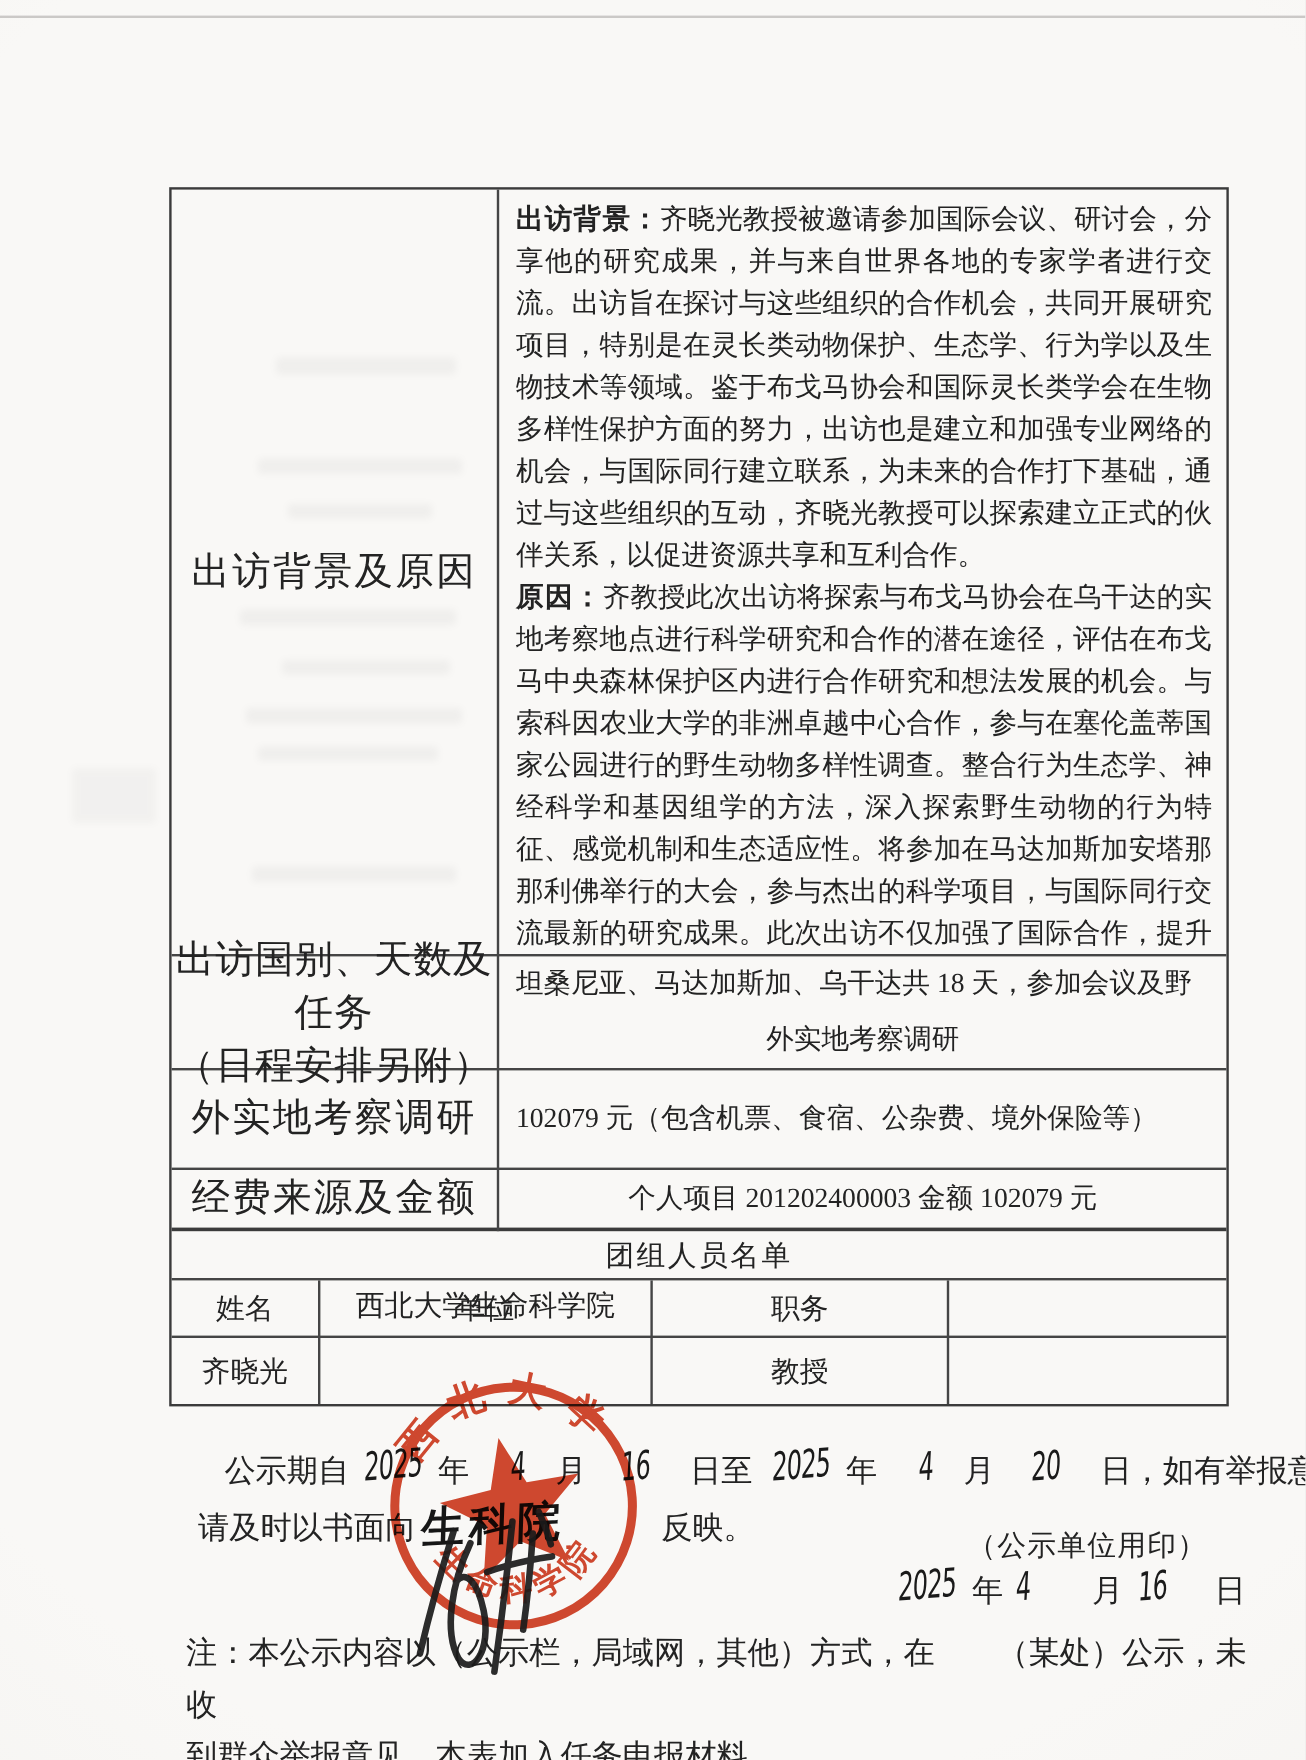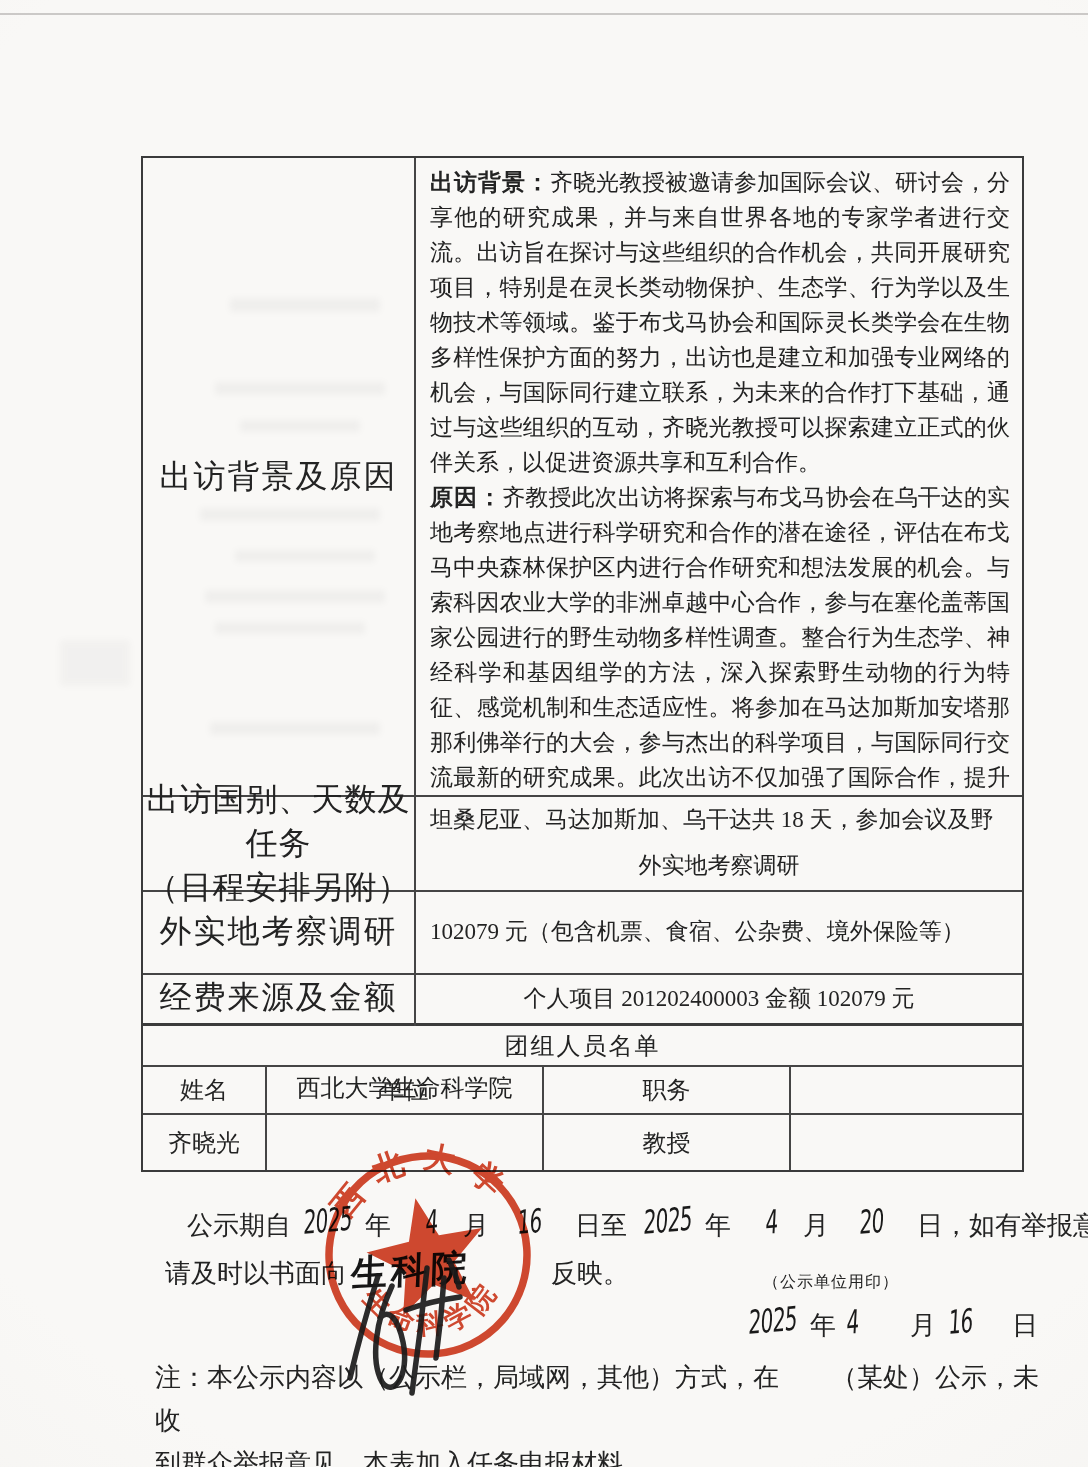--- a/index.html
+++ b/index.html
@@ -54,21 +54,21 @@
   .hdr-4 { left:648px; top:909px; width:231px; height:46px; }
   .dat-1 { left:0;     top:957px; width:122px; height:55px; }
   .dat-2 { left:124px; top:902px; width:275px; height:55px; }
   .dat-3 { left:401px; top:957px; width:245px; height:55px; }
   .dat-4 { left:648px; top:957px; width:231px; height:55px; }
 
   
   .pline { position:absolute; display:flex; align-items:baseline; font-size:26px; white-space:nowrap; }
   .pub-line1 { left:155px; top:1203px; }
   .pub-line2 { left:155px; top:1246px; }
-  .seal-note { position:absolute; left:763px; top:1272px; font-size:16px; letter-spacing:1px; }
+  .seal-note { position:absolute; left:806px; top:1272px; font-size:24px; letter-spacing:1px; }
   .seal-date { left:748px; top:1303px; }
   .footnote  { position:absolute; left:155px; top:1356px; width:885px; font-size:26px; line-height:43px; }
 
   
   .hw { font-family:"DejaVu Sans",sans-serif; color:#1a1a1a; display:inline-block; }
   .hw .inner { display:inline-block; transform:scaleX(.6) skewX(-8deg) rotate(-3deg);
                transform-origin:left 80%; font-size:33px; font-weight:500; letter-spacing:-1px; }
   .w-year { width:58px; } .w-d1 { width:24px; } .w-d2 { width:40px; }
   .hw-cjk { font-family:"DejaVu Sans",sans-serif; display:inline-block; font-size:36px; font-weight:600;
             color:#161616; transform:rotate(-3deg) skewX(-5deg); letter-spacing:4px; width:140px; }

